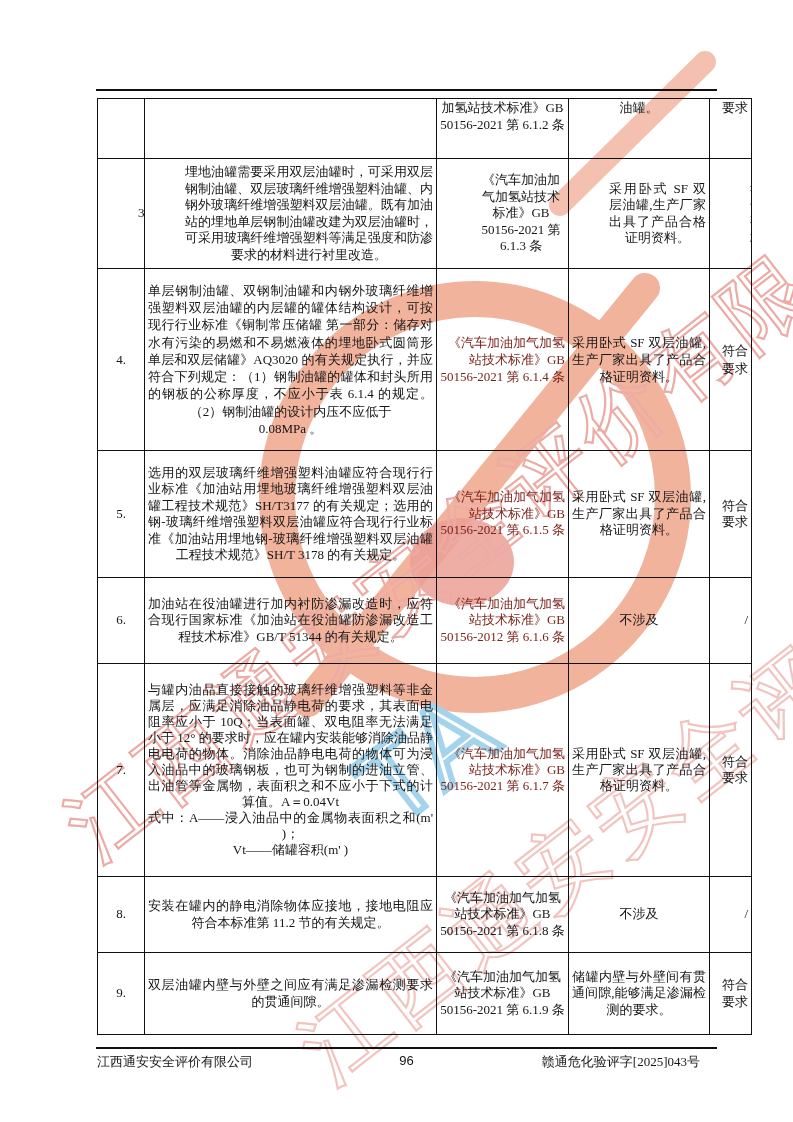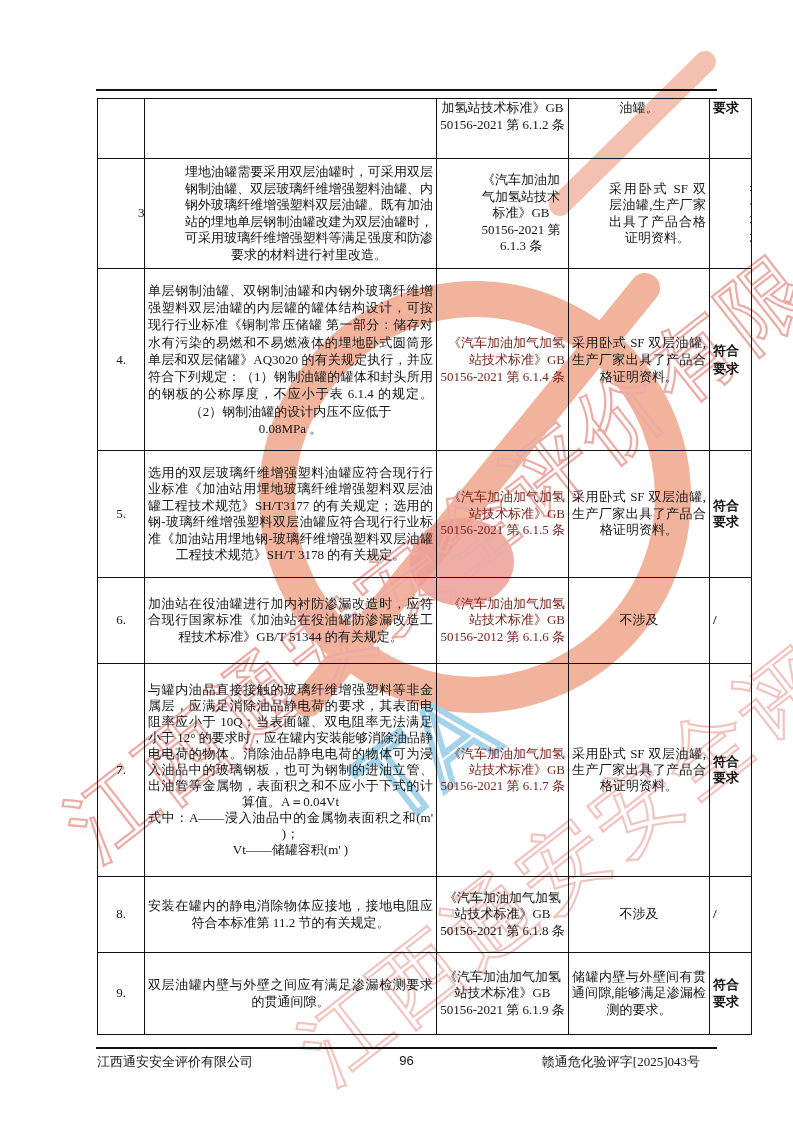--- a/index.html
+++ b/index.html
@@ -23,21 +23,21 @@
     border-collapse:collapse; table-layout:fixed; background:transparent;
   }
   table.report td{
     border:1.5px solid #111; padding:1px 3px; vertical-align:middle;
     font-size:13px; line-height:16.5px; overflow:hidden;
   }
   td.col-no{width:40px; text-align:center;}
   td.col-content{width:285px; text-align:justify; text-align-last:center; white-space:pre-line;}
   td.col-std{width:125px; text-align:center;}
   td.col-eval{width:134px; text-align:justify; text-align-last:center;}
-  td.col-concl{width:35px; text-align:left; padding:1px 2px;font-weight:bold;}
+  td.col-concl{width:35px; text-align:right; padding:1px 2px;}
   td.red{color:var(--std-red,#7b241c);text-align:right;}
   tr.vtop td{vertical-align:top;}
   
   tr.r0 td{height:57px;}
   tr.r1 td{height:107px;padding-left:40px;}
   tr.r2 td{height:179px; line-height:17.2px;}
   tr.r3 td{height:124px;}
   tr.r4 td{height:83px;}
   tr.r5 td{height:210px; line-height:16px;}
   tr.r6 td{height:73px;}

